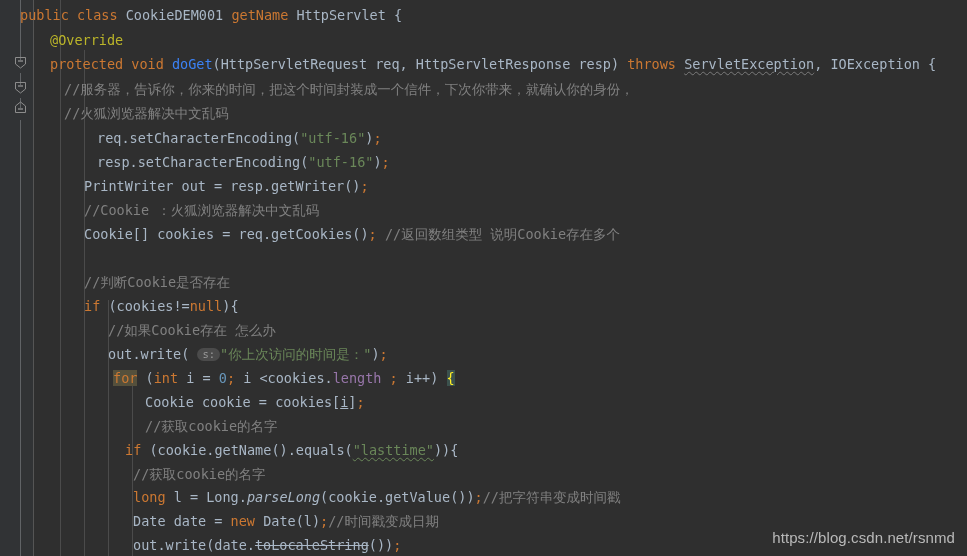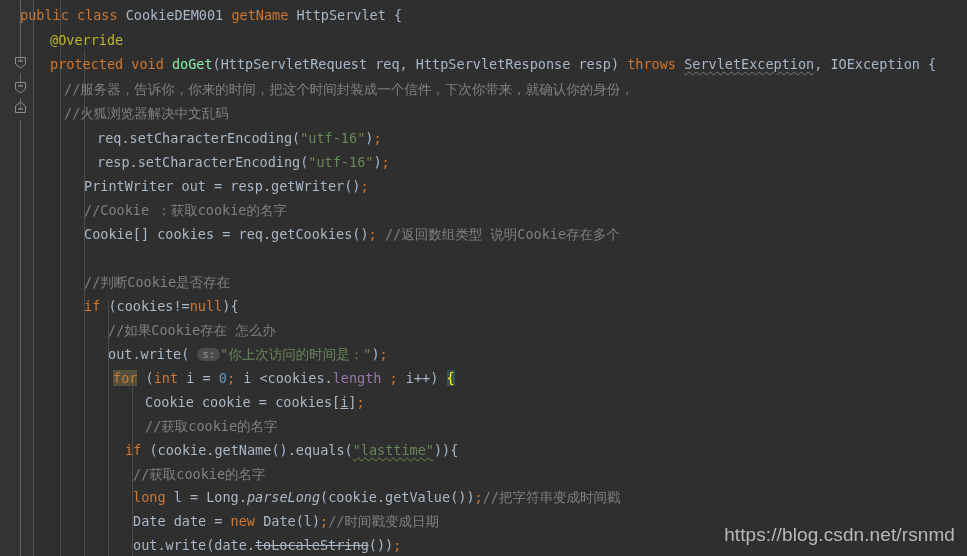--- a/index.html
+++ b/index.html
@@ -81,21 +81,21 @@
   
   .indent-guide {
     position: absolute;
     width: 1px;
     background: #4B4B4B;
   }
 
   
   .kw        { color: #CC7832; }
   .anno      { color: #BBB529; }
-  .mth       { color: #86efac; }
+  .mth       { color: #3b82f6; }
   .str       { color: #6A8759; }
   .num       { color: #6897BB; }
   .cmt       { color: #808080; }
   .field     { color: #9876AA; }
   .ident     { color: #A9B7C6; }
   .static-it { color: #A9B7C6; font-style: italic; }
   .punc      { color: #A9B7C6; }
   .semi      { color: #CC7832; }
 
   .warn-underline {
@@ -145,21 +145,21 @@
     top: -1px;
   }
 
   
   .watermark {
     position: absolute;
     right: 12px;
     bottom: 10px;
     color: #B9B9B9;
     font-family: "Liberation Sans", sans-serif;
-    font-size: 19px;
+    font-size: 15px;
     letter-spacing: 0.1px;
   }
 </style>
 </head>
 <body>
 
 <div id="editor">
 
   <div class="change-strip" style="top:358px; height:38px;"></div>
 
@@ -206,21 +206,21 @@
     <div class="ln cmt" style="top:77px; left:64px;"><span>//服务器，告诉你，你来的时间，把这个时间封装成一个信件，下次你带来，就确认你的身份，</span></div>
 
     <div class="ln cmt" style="top:101px; left:64px;"><span>//火狐浏览器解决中文乱码</span></div>
 
     <div class="ln" style="top:126px; left:97px;"><span class="ident">req</span><span class="punc">.</span><span class="ident">setCharacterEncoding</span><span class="punc">(</span><span class="str">"utf-16"</span><span class="punc">)</span><span class="semi">;</span></div>
 
     <div class="ln" style="top:150px; left:97px;"><span class="ident">resp</span><span class="punc">.</span><span class="ident">setCharacterEncoding</span><span class="punc">(</span><span class="str">"utf-16"</span><span class="punc">)</span><span class="semi">;</span></div>
 
     <div class="ln" style="top:174px; left:84px;"><span class="ident">PrintWriter</span> <span class="ident">out</span> <span class="punc">=</span> <span class="ident">resp</span><span class="punc">.</span><span class="ident">getWriter</span><span class="punc">()</span><span class="semi">;</span></div>
 
-    <div class="ln cmt" style="top:198px; left:84px;"><span>//Cookie ：获取cookie的名字</span></div>
+    <div class="ln cmt" style="top:198px; left:84px;"><span>//Cookie ：火狐浏览器解决中文乱码</span></div>
 
     <div class="ln cmt" style="top:270px; left:84px;"><span>//判断Cookie是否存在</span></div>
 
     <div class="ln" style="top:222px; left:84px;"><span class="ident">Cookie</span><span class="punc">[]</span> <span class="ident">cookies</span> <span class="punc">=</span> <span class="ident">req</span><span class="punc">.</span><span class="ident">getCookies</span><span class="punc">()</span><span class="semi">;</span> <span class="cmt">//返回数组类型 说明Cookie存在多个</span></div>
 
     <div class="ln cmt" style="top:318px; left:108px;"><span>//如果Cookie存在 怎么办</span></div>
 
     <div class="ln" style="top:294px; left:84px;"><span class="kw">if</span> <span class="punc">(</span><span class="ident">cookies</span><span class="punc">!=</span><span class="kw">null</span><span class="punc">)</span><span class="punc">{</span></div>
 
     <div class="ln" style="top:342px; left:108px;"><span class="ident">out</span><span class="punc">.</span><span class="ident">write</span><span class="punc">(</span> <span class="hint">s:</span><span class="str">"你上次访问的时间是："</span><span class="punc">)</span><span class="semi">;</span></div>

